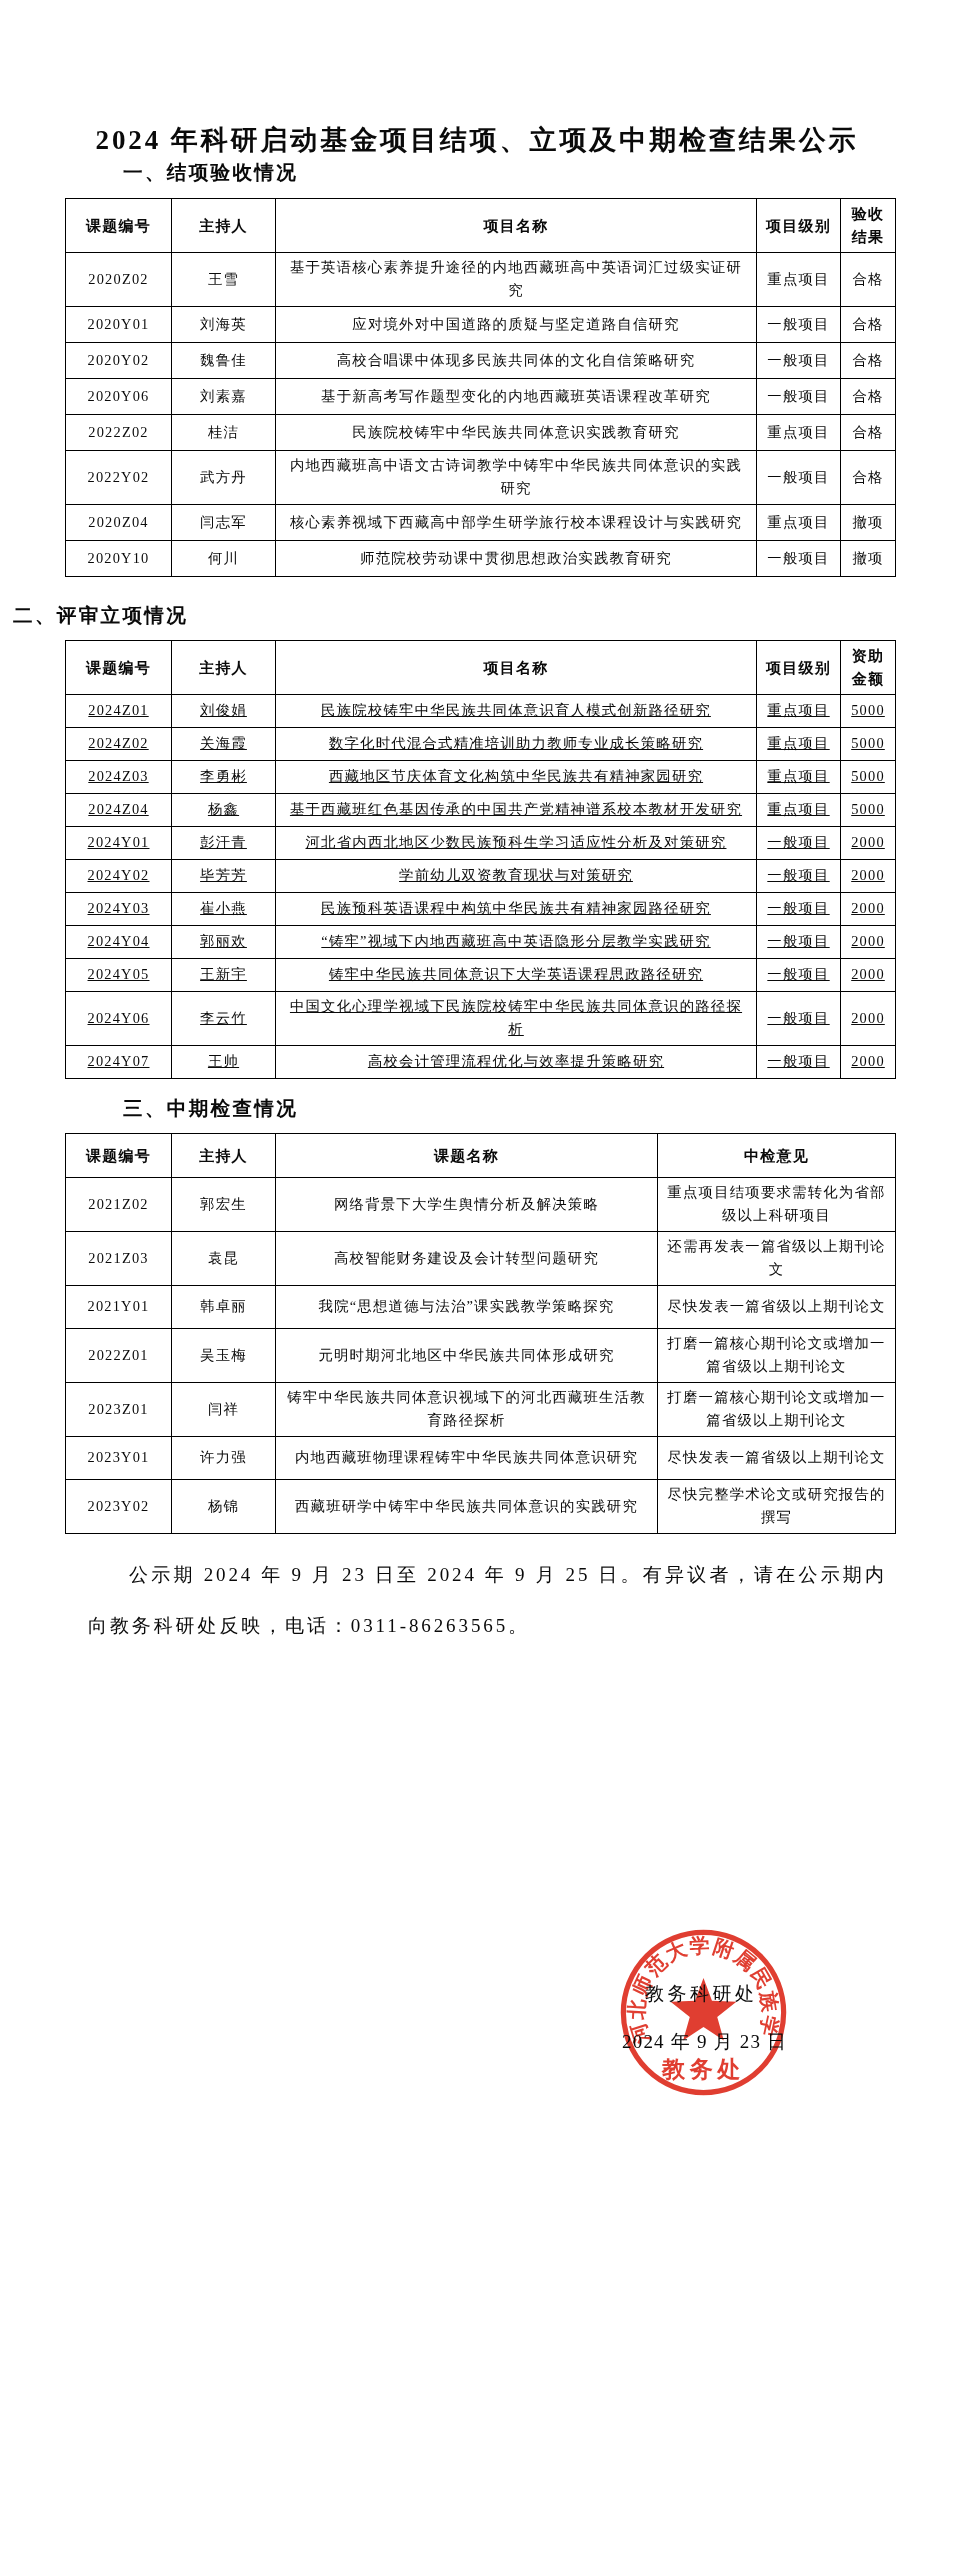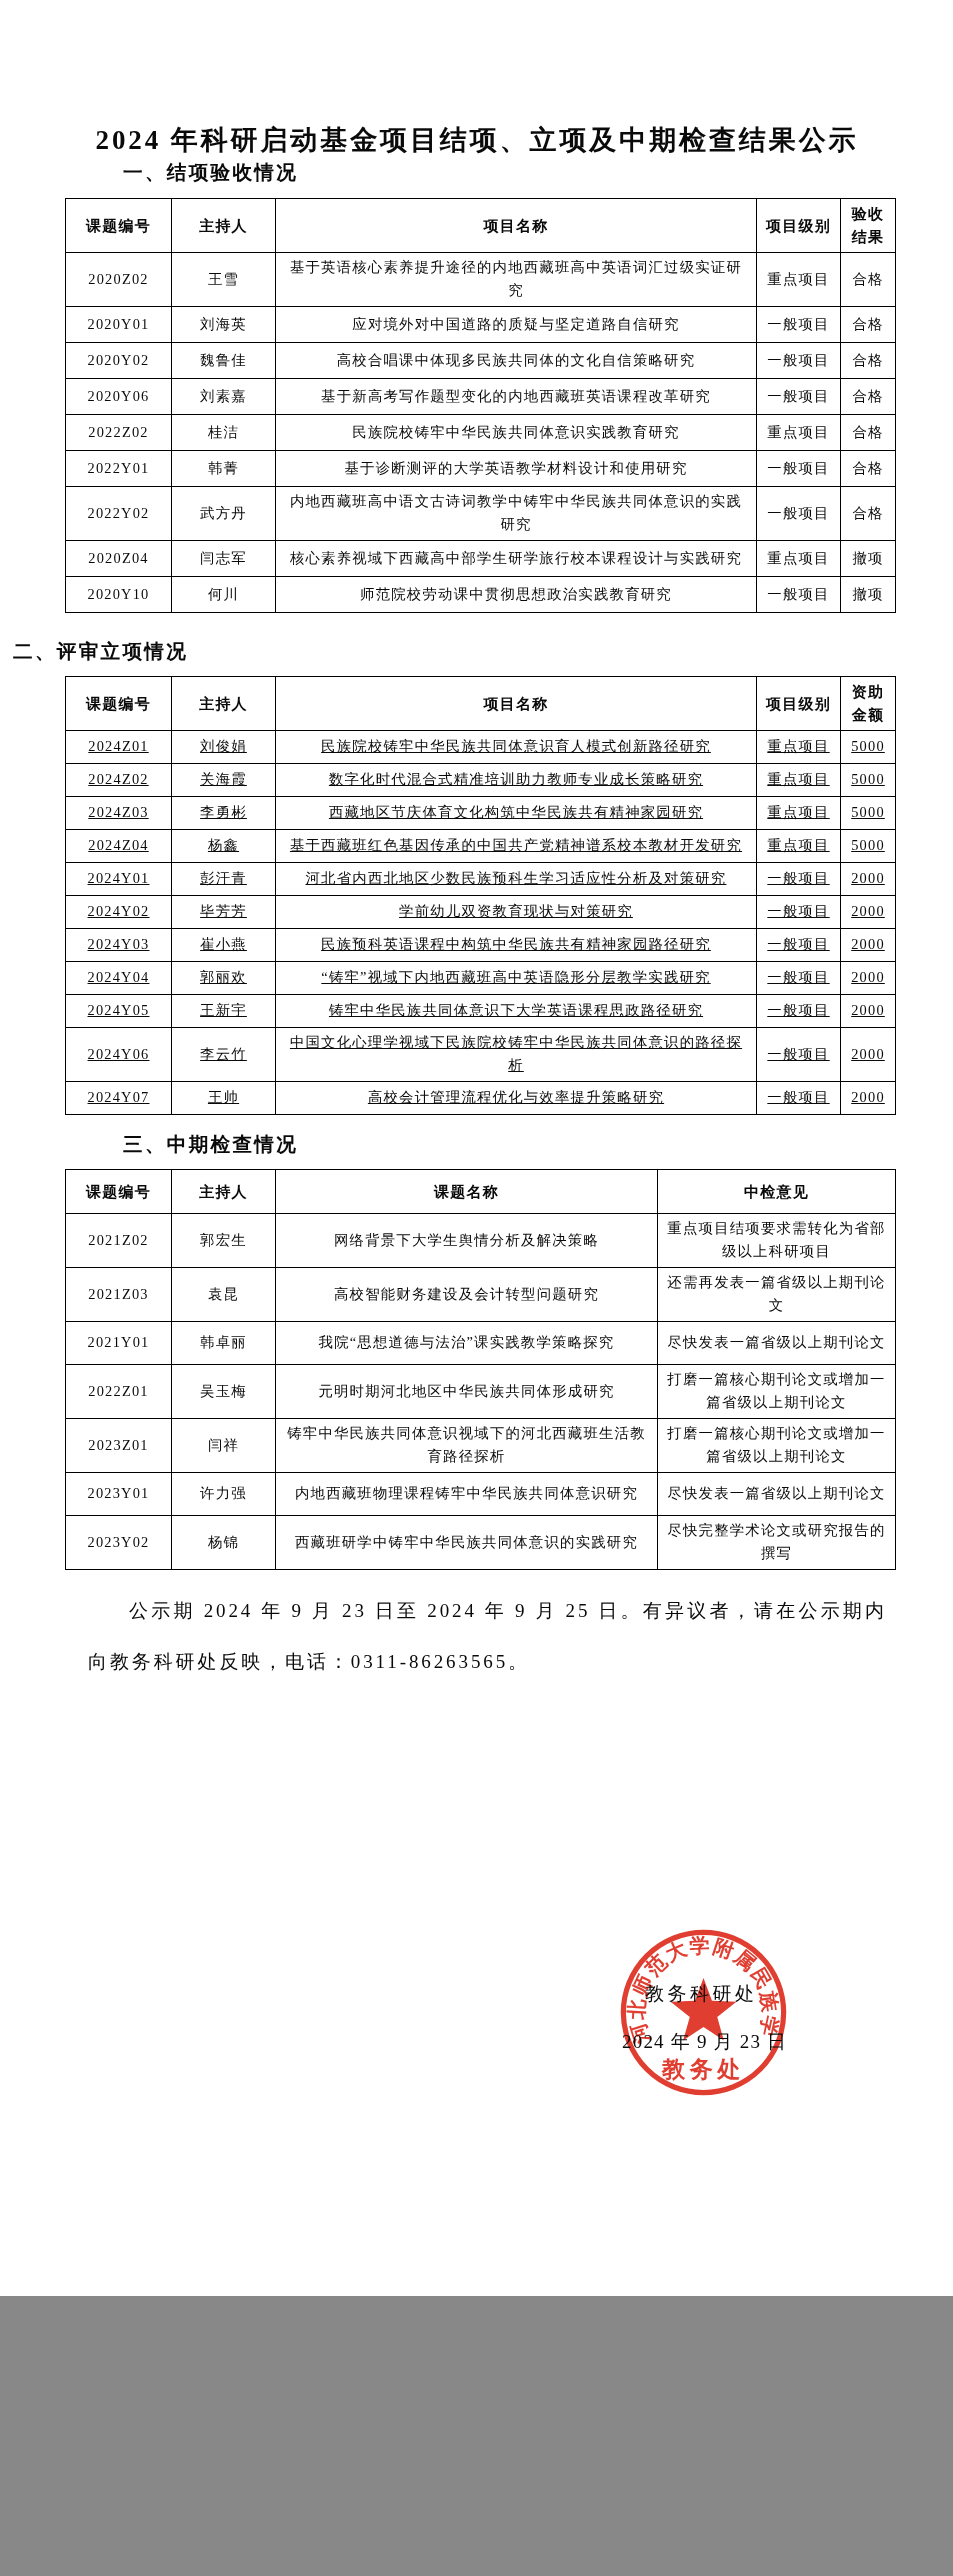--- a/index.html
+++ b/index.html
@@ -1,18 +1,18 @@
 <!DOCTYPE html>
 <html style="font-size:9.2px"><head>
 <meta charset="utf-8">
 <style>
   html,body { margin:0; padding:0; background:#888; }
   .page {
     position:relative;
-    width:954px; height:2296px;
+    width:954px; height:2576px;
     margin:0 auto;
     background:#ffffff;
     box-sizing:border-box;
     padding-top:125px;
     font-family:"Liberation Serif","DejaVu Serif",serif;
     color:#0a0a0a;
     overflow:hidden;
   }
   .doc-title {
     text-align:center;
@@ -141,27 +141,20 @@
           <td>合格</td>
         </tr>
         <tr>
           <td>2022Z02</td>
           <td>桂洁</td>
           <td>民族院校铸牢中华民族共同体意识实践教育研究</td>
           <td>重点项目</td>
           <td>合格</td>
         </tr>
         <tr>
-          <td>2022Y01</td>
-          <td>韩菁</td>
-          <td>基于诊断测评的大学英语教学材料设计和使用研究</td>
-          <td>一般项目</td>
-          <td>合格</td>
-        </tr>
-        <tr>
           <td>2022Y02</td>
           <td>武方丹</td>
           <td>内地西藏班高中语文古诗词教学中铸牢中华民族共同体意识的实践研究</td>
           <td>一般项目</td>
           <td>合格</td>
         </tr>
         <tr>
           <td>2020Z04</td>
           <td>闫志军</td>
           <td>核心素养视域下西藏高中部学生研学旅行校本课程设计与实践研究</td>

